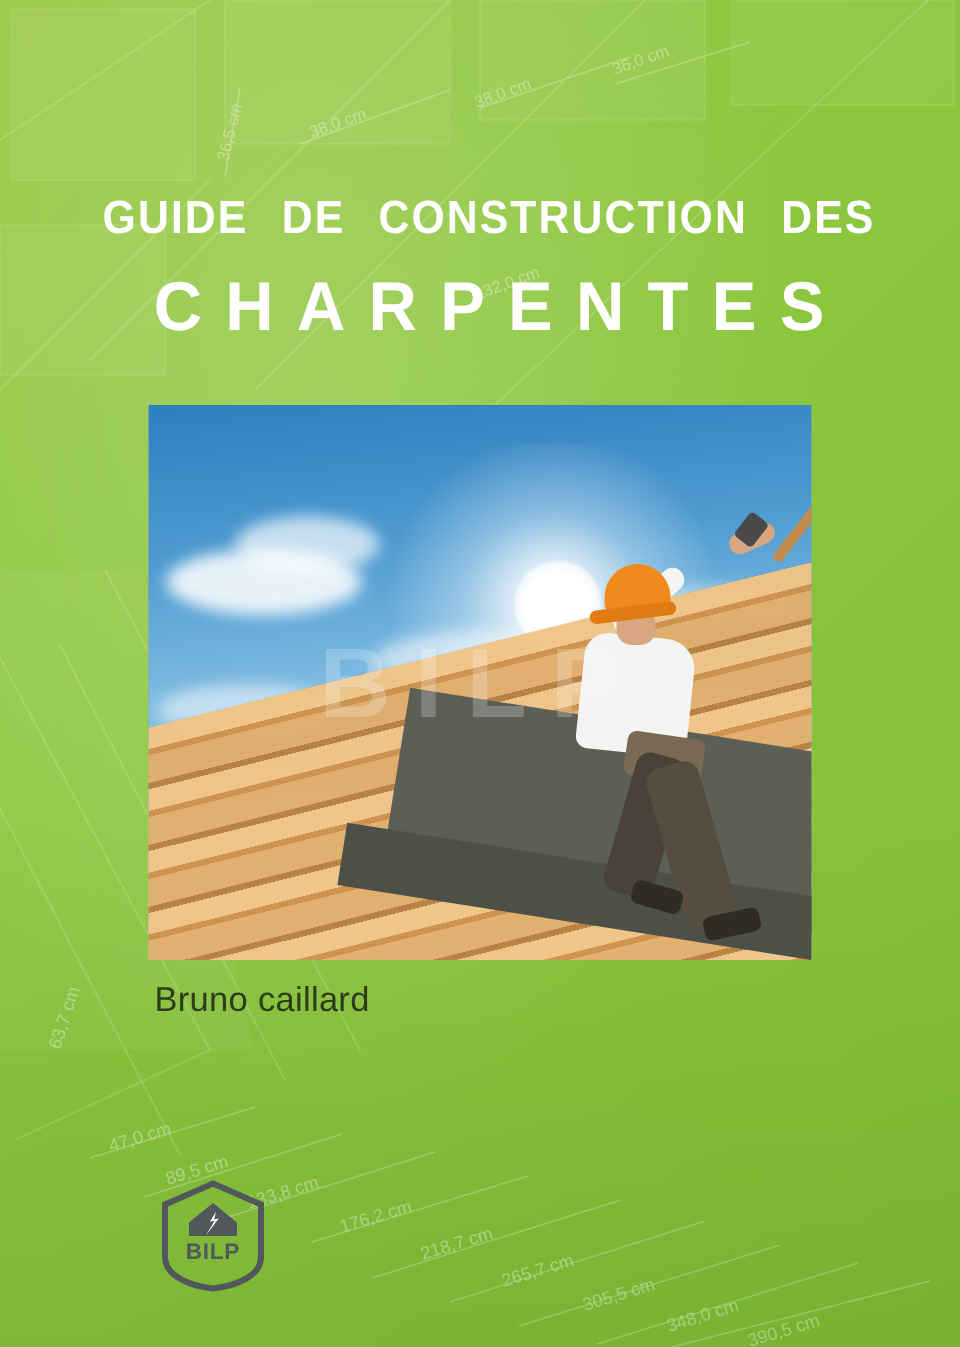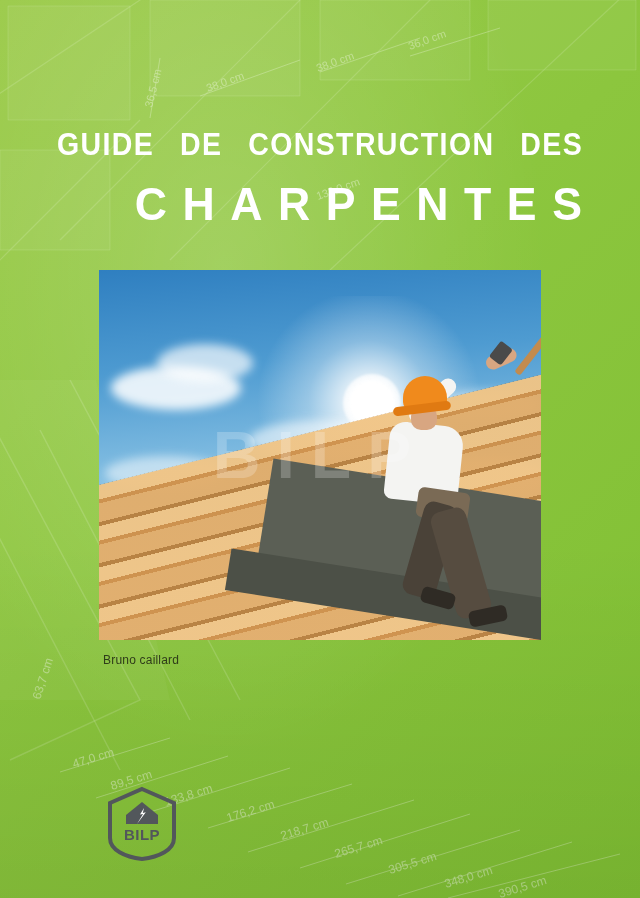--- a/index.html
+++ b/index.html
@@ -28,22 +28,22 @@
   .vignette {
     position: absolute; inset: 0;
     background: radial-gradient(ellipse at 35% 30%, rgba(255,255,255,0.16) 0%, rgba(255,255,255,0) 55%),
                 linear-gradient(180deg, rgba(0,0,0,0.00) 60%, rgba(0,0,0,0.07) 100%);
     pointer-events: none;
   }
 
   
   .title-block {
     position: absolute;
-    left: 0; right: 0; top: 128px;
-    text-align: right;
+    left: 12px; right: 0; top: 128px;
+    text-align: center;
     padding: 0 34px;
   }
   .title-line1 {
     color: #ffffff;
     font-size: 31px;
     font-weight: bold;
     letter-spacing: 1.5px;
     line-height: 1.1;
     text-transform: uppercase;
     display: flex;
@@ -256,21 +256,21 @@
     font-weight: bold;
     letter-spacing: 16px;
     pointer-events: none;
   }
 
   
   .author {
     position: absolute;
     left: 103px; top: 653px;
     color: #2f3c1a;
-    font-size: 12px;
+    font-size: 23px;
     letter-spacing: .2px;
     text-align: right;
   }
 
   
   .logo-wrap {
     position: absolute;
     left: 104px; top: 786px;
     width: 76px; height: 76px;
   }

